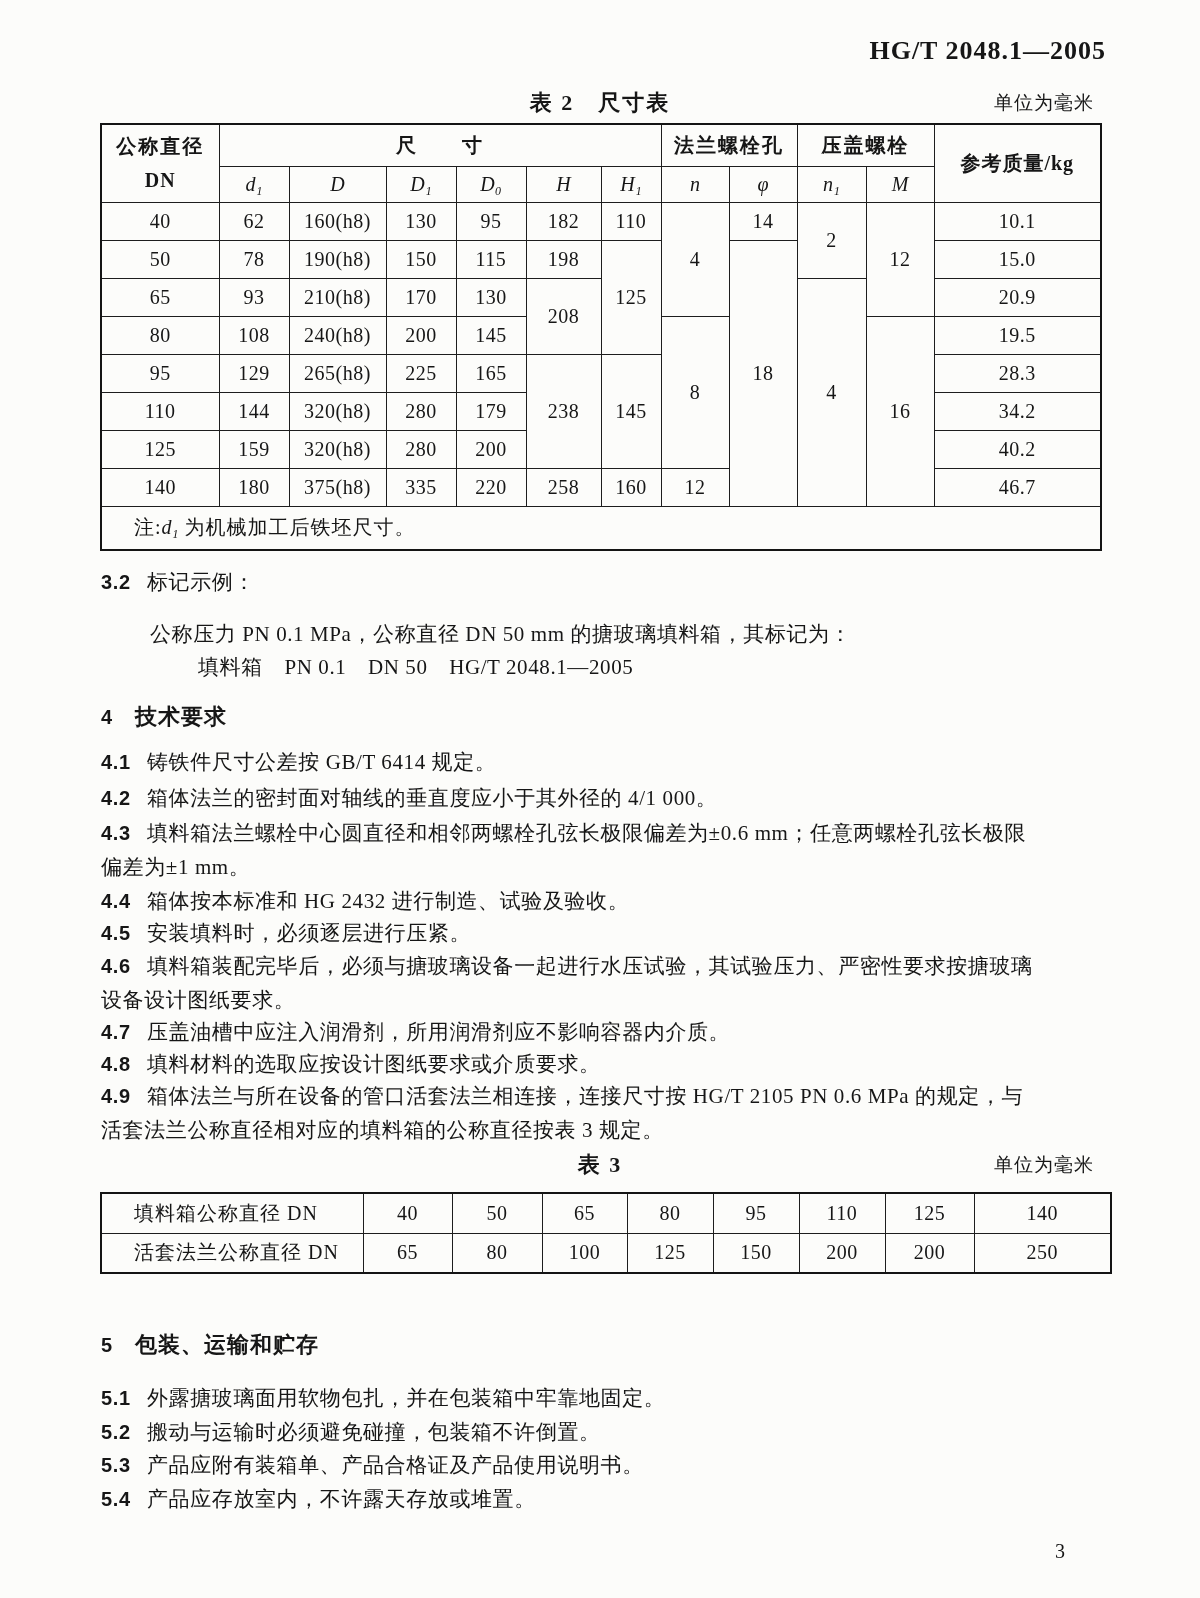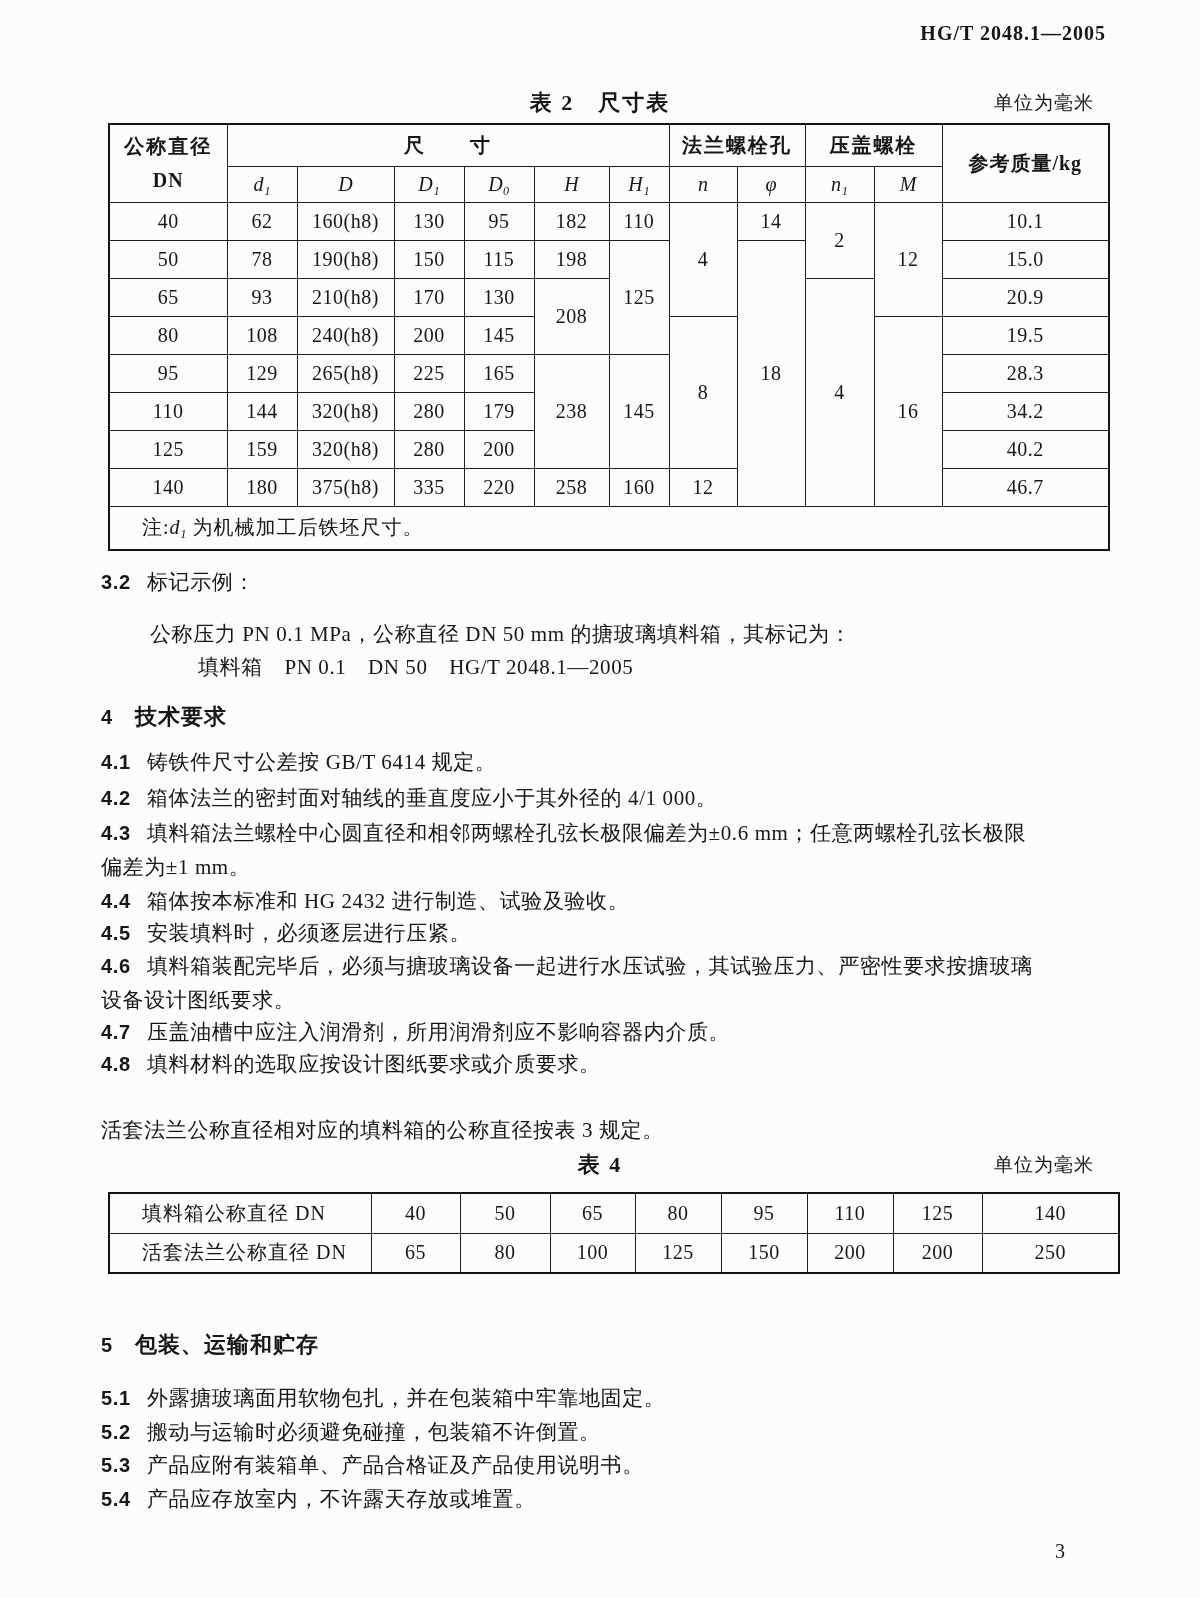--- a/index.html
+++ b/index.html
@@ -8,34 +8,34 @@
     position:relative;
     width:1200px; height:1598px;
     background:#fcfcfa;
     margin:0 auto;
     font-family:"Liberation Serif","DejaVu Serif",serif;
     color:#161616;
     overflow:hidden;
   }
   .abs { position:absolute; }
   .doc-code {
-    top:22px; right:94px;
-    font-size:20px; font-weight:bold;
+    top:36px; right:94px;
+    font-size:26px; font-weight:bold;
     letter-spacing:1px;
     font-family:"Liberation Serif","DejaVu Serif",serif;
   }
   .tbl-strip { left:100px; width:1000px; }
   .tbl-caption {
     text-align:center; font-size:22px; font-weight:bold; letter-spacing:2px;
   }
   .tbl-unit {
     position:absolute; right:6px; top:2px;
     font-size:19px; font-weight:normal; letter-spacing:1px;
   }
-  table { border-collapse:collapse; table-layout:fixed;margin-left:8px; }
+  table { border-collapse:collapse; table-layout:fixed; }
   .t2 { width:1000px; }
   .t3 { width:1010px; }
   td {
     border:1.6px solid #1d1d1d;
     text-align:center; vertical-align:middle;
     font-size:20px;
     padding:0 2px;
     letter-spacing:0.5px;
   }
   .t2, .t3 { border:2.5px solid #141414; }
@@ -225,24 +225,27 @@
   <div class="abs para" style="top:952px; left:101px;">
     <span class="num">4.6</span><span>填料箱装配完毕后，必须与搪玻璃设备一起进行水压试验，其试验压力、严密性要求按搪玻璃</span>
   </div>
   <div class="abs para" style="top:986px; left:101px;">设备设计图纸要求。</div>
   <div class="abs para" style="top:1018px; left:101px;">
     <span class="num">4.7</span><span>压盖油槽中应注入润滑剂，所用润滑剂应不影响容器内介质。</span>
   </div>
   <div class="abs para" style="top:1050px; left:101px;">
     <span class="num">4.8</span><span>填料材料的选取应按设计图纸要求或介质要求。</span>
   </div>
+  <div class="abs para" style="top:1082px; left:101px;">
+    <span class="num">4.9</span><span>箱体法兰与所在设备的管口活套法兰相连接，连接尺寸按 HG/T 2105 PN 0.6 MPa 的规定，与</span>
+  </div>
   <div class="abs para" style="top:1116px; left:101px;">活套法兰公称直径相对应的填料箱的公称直径按表 3 规定。</div>
 
   <div class="abs tbl-strip" style="top:1150px;">
-    <div class="tbl-caption">表 4</div>
+    <div class="tbl-caption">表 3</div>
     <div class="tbl-unit">单位为毫米</div>
   </div>
 
   <table class="abs t3" style="top:1192px; left:100px;">
     <colgroup>
       <col style="width:262px">
         <col style="width:89px">
         <col style="width:90px">
         <col style="width:85px">
       <col style="width:86px">

